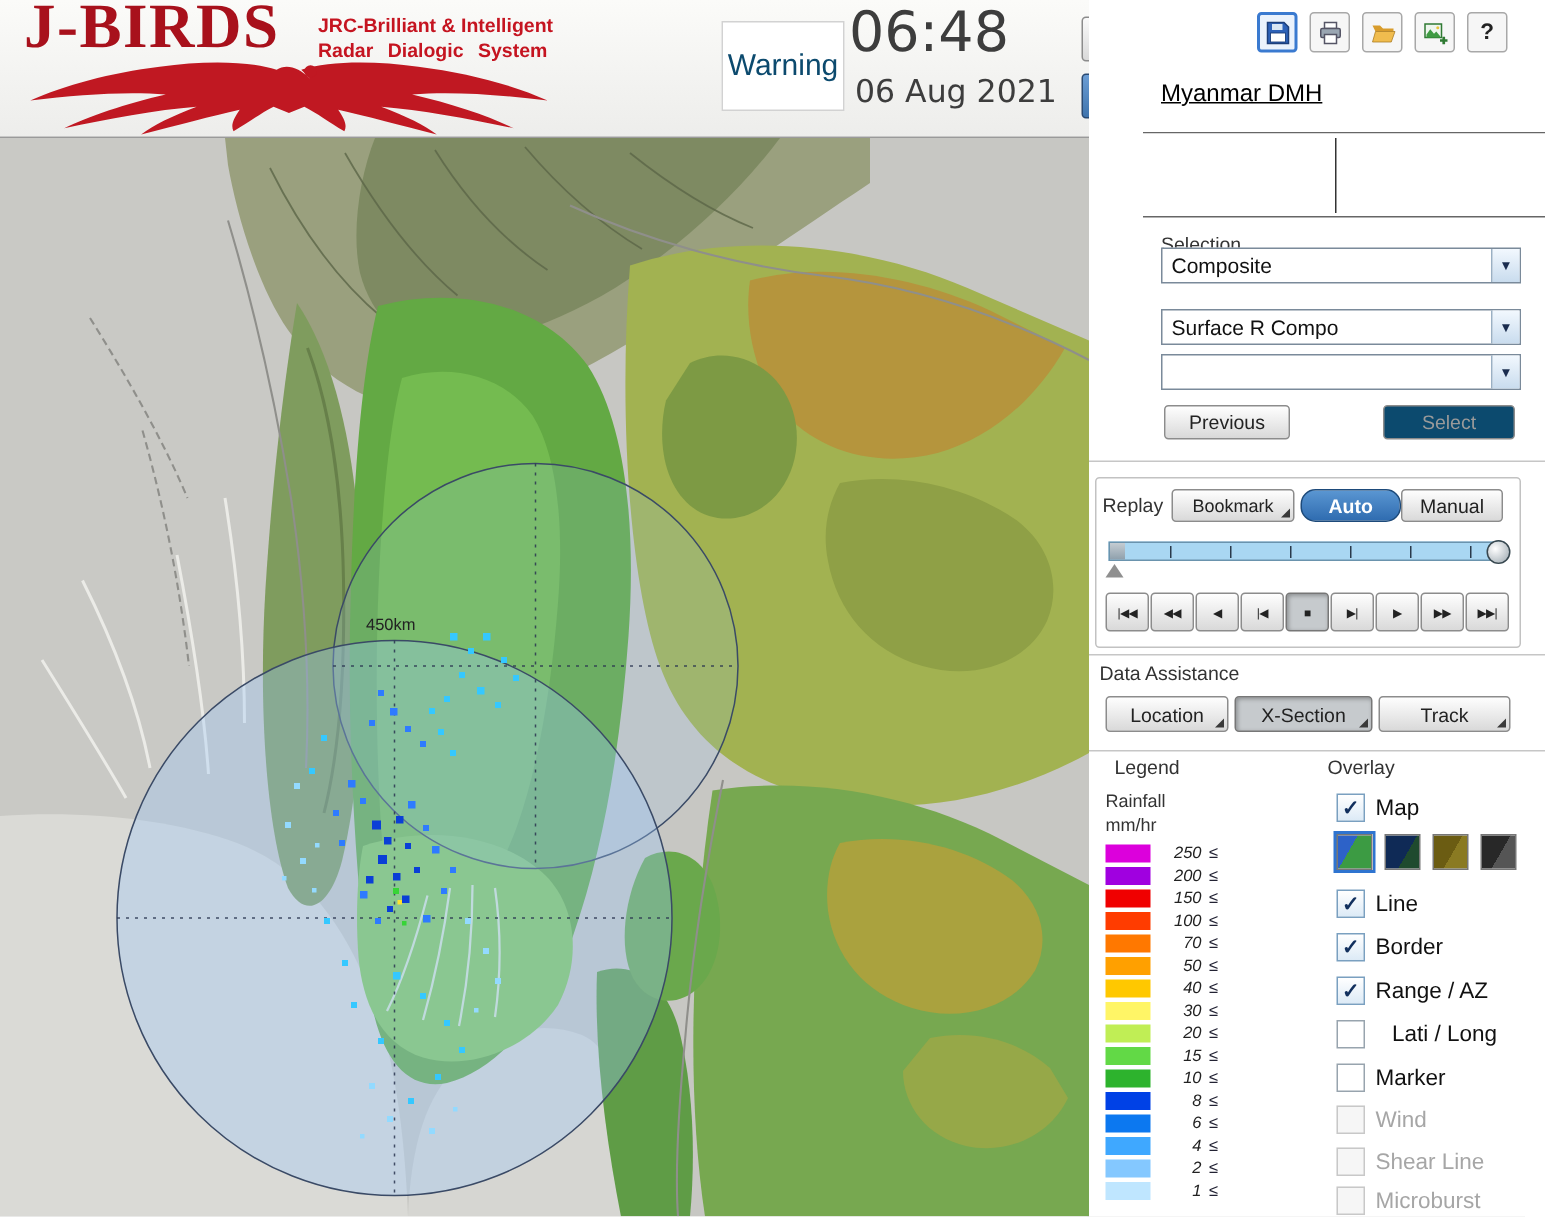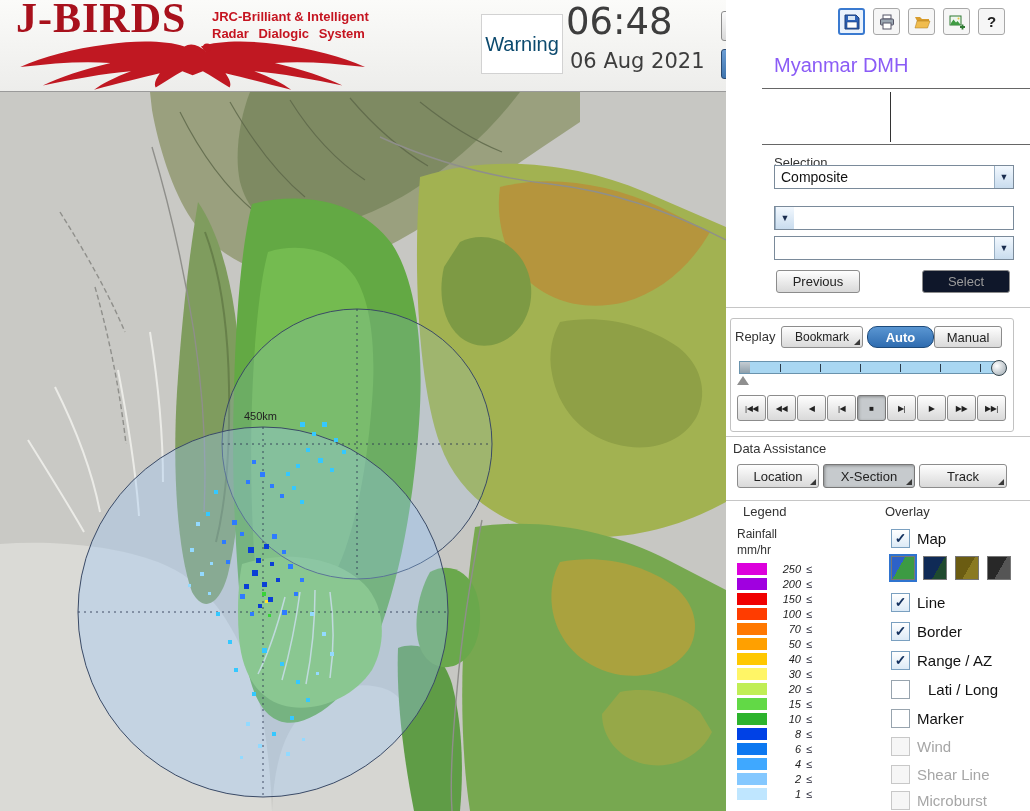--- a/index.html
+++ b/index.html
@@ -15,32 +15,32 @@
   .clock-time{left:566px;top:0px;font-family:"DejaVu Sans",sans-serif;font-size:37px;color:#3d3d3d;}
   .clock-date{left:570px;top:49px;font-family:"DejaVu Sans",sans-serif;font-size:21px;color:#3d3d3d;}
   .tzbtn{left:721px;width:37px;height:30px;border:1px solid #8c8c8c;border-radius:3px;font-size:11px;font-weight:700;
          display:flex;align-items:center;justify-content:center;background:linear-gradient(#fafafa,#d9d9d9);color:#333;}
   .tzbtn.sel{background:linear-gradient(#6b9dd4,#3f74ad);border-color:#2a4a72;color:#fff;}
   
   .panel{left:726px;top:0;width:304px;height:811px;background:#fff;}
   .p{position:absolute;box-sizing:border-box;}
   .tool{width:27px;height:27px;background:#f6f6f6;border:1px solid #a8a8a8;border-radius:3px;display:flex;align-items:center;justify-content:center;padding:0;}
   .tool.hl{border:2px solid #3a7ad0;background:#eaf2fc;}
-  .station{font-size:20px;color:#8b5cf6;}
+  .station{font-size:16px;color:#000000;text-decoration:underline;}
   .hline{height:1px;background:#666;}
   .hline.light{background:#c6c6c6;}
   .vline{width:1px;background:#333;}
   .sec-label{font-size:13px;color:#333;}
   .combo{height:24px;width:240px;border:1px solid #7a8a9a;background:#fff;display:flex;align-items:center;}
   .cval{flex:1;font-size:14px;color:#111;padding-left:6px;white-space:nowrap;overflow:hidden;}
   .carrow{width:18px;height:100%;background:linear-gradient(#f2f8fe,#c9dcee);border-left:1px solid #9ab0c4;
           display:flex;align-items:center;justify-content:center;font-size:9px;color:#1a2c4e;}
   .btn{display:flex;align-items:center;justify-content:center;background:linear-gradient(#fefefe,#d9d9d9);
        border:1px solid #8c8c8c;border-radius:3px;font-size:13px;color:#222;padding:0;position:absolute;box-sizing:border-box;}
-  .btn.dis{color:#9a9a9a;background:#0f172a;}
+  .btn.dis{color:#9a9a9a;background:#0c4a6e;}
   .btn.blue{background:linear-gradient(#5a96d2,#2f6cb0);color:#fff;border-color:#1d4a7a;font-weight:700;}
   .btn.pressed{background:#c6cacd;box-shadow:inset 1px 1px 3px rgba(0,0,0,.3);border-color:#777;}
   .corner::after{content:"";position:absolute;right:2px;bottom:2px;border-style:solid;border-width:0 0 6px 6px;
                  border-color:transparent transparent #3a3a3a transparent;}
   .replaybox{border:1px solid #c2c2c2;border-radius:3px;background:#fff;}
   .timeline{background:#a9d7f2;border:1px solid #6a93ad;}
   .tick{position:absolute;top:2px;width:1px;height:8px;background:#2a3a4a;}
   .tcap{position:absolute;left:0;top:0;width:10px;height:100%;background:linear-gradient(#c4ccd2,#8fa0ac);}
   .thumb{position:absolute;right:-5px;top:-2px;width:14px;height:14px;border-radius:50%;
          background:radial-gradient(circle at 35% 35%,#fff,#9aa6ae);border:1px solid #37474f;}
@@ -224,20 +224,21 @@
       <div class="vline" style="position:absolute;left:128px;top:3px;height:50px;"></div>
     </div>
     <div class="p hline" style="left:36px;top:144px;width:268px;"></div>
 
     <div class="p sec-label" style="left:48px;top:155px;">Selection</div>
     <div class="p combo" style="left:48px;top:165px;">
       <span class="cval">Composite</span>
       <span class="carrow">▼</span>
     </div>
     <div class="p combo" style="left:48px;top:206px;">
+      <span class="cval">Surface R Compo</span>
       <span class="carrow">▼</span>
     </div>
     <div class="p combo" style="left:48px;top:236px;">
       <span class="cval"></span>
       <span class="carrow">▼</span>
     </div>
     <button class="btn" style="left:50px;top:270px;width:84px;height:23px;">Previous</button>
     <button class="btn dis" style="left:196px;top:270px;width:88px;height:23px;">Select</button>
 
     <div class="p hline light" style="left:0;top:307px;width:304px;"></div>

